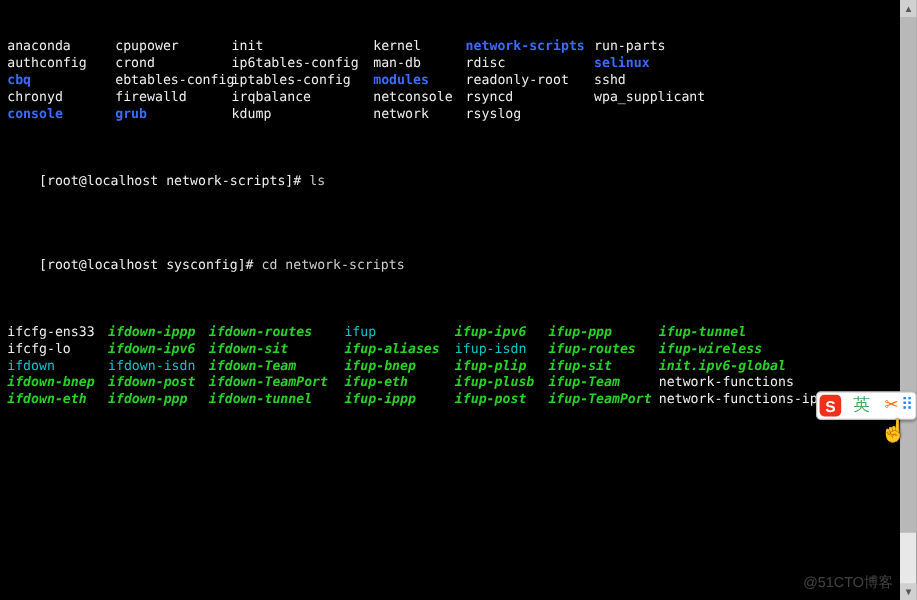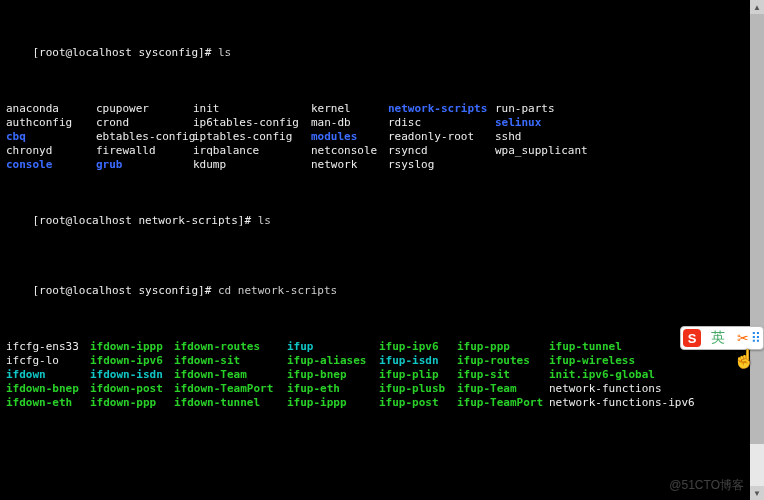--- a/index.html
+++ b/index.html
@@ -46,23 +46,23 @@
   .scrollbar .arrow.up { top: 0; }
   .scrollbar .arrow.down { bottom: 0; }
   .scrollbar .thumb {
     position: absolute;
     width: 14px;
     top: 14px;
     height: 430px;
     background: #b8b8b8;
   }
   .p-white  { color: #eee; }
-  .p-green  { color: #28d028; font-weight: bold; }
+  .p-green  { color: #28d028; font-weight: bold; font-style: italic; }
   .p-blue   { color: #3b6bff; font-weight: bold; }
-  .p-cyan   { color: #10c5c5; font-weight: bold; }
+  .p-cyan   { color: #10c5c5; font-weight: normal; }
   .row { display: block; white-space: pre; }
   .cell { display: inline-block; }
   .prompt { color: #eee; }
 
   
   .ime {
     position: absolute;
     right: 0;
     top: 326px;
     width: 82px;
@@ -96,23 +96,20 @@
     right: 20px;
     bottom: 6px;
     color: rgba(255,255,255,.25);
     font: 12px sans-serif;
   }
 </style>
 </head>
 <body>
 
 <div class="terminal">
-  <span class="row">
-    <span class="prompt">[root@localhost sysconfig]# </span><span>ls</span>
-  </span>
   <div id="ls1"><span class="row"><span class="cell p-white" style="width: 90px;">anaconda</span><span class="cell p-white" style="width: 97px;">cpupower</span><span class="cell p-white" style="width: 118px;">init</span><span class="cell p-white" style="width: 77px;">kernel</span><span class="cell p-blue" style="width: 107px;">network-scripts</span><span class="cell p-white" style="width: 200px;">run-parts</span></span><span class="row"><span class="cell p-white" style="width: 90px;">authconfig</span><span class="cell p-white" style="width: 97px;">crond</span><span class="cell p-white" style="width: 118px;">ip6tables-config</span><span class="cell p-white" style="width: 77px;">man-db</span><span class="cell p-white" style="width: 107px;">rdisc</span><span class="cell p-blue" style="width: 200px;">selinux</span></span><span class="row"><span class="cell p-blue" style="width: 90px;">cbq</span><span class="cell p-white" style="width: 97px;">ebtables-config</span><span class="cell p-white" style="width: 118px;">iptables-config</span><span class="cell p-blue" style="width: 77px;">modules</span><span class="cell p-white" style="width: 107px;">readonly-root</span><span class="cell p-white" style="width: 200px;">sshd</span></span><span class="row"><span class="cell p-white" style="width: 90px;">chronyd</span><span class="cell p-white" style="width: 97px;">firewalld</span><span class="cell p-white" style="width: 118px;">irqbalance</span><span class="cell p-white" style="width: 77px;">netconsole</span><span class="cell p-white" style="width: 107px;">rsyncd</span><span class="cell p-white" style="width: 200px;">wpa_supplicant</span></span><span class="row"><span class="cell p-blue" style="width: 90px;">console</span><span class="cell p-blue" style="width: 97px;">grub</span><span class="cell p-white" style="width: 118px;">kdump</span><span class="cell p-white" style="width: 77px;">network</span><span class="cell p-white" style="width: 107px;">rsyslog</span><span class="cell p-white" style="width: 200px;"></span></span></div>
   <span class="row">
     <span class="prompt">[root@localhost network-scripts]# </span><span>ls</span>
   </span>
   <span class="row">
     <span class="prompt">[root@localhost sysconfig]# </span><span>cd network-scripts</span>
   </span>
   <div id="ls2"><span class="row"><span class="cell p-white" style="width: 84px;">ifcfg-ens33</span><span class="cell p-green" style="width: 84px;">ifdown-ippp</span><span class="cell p-green" style="width: 113px;">ifdown-routes</span><span class="cell p-cyan" style="width: 92px;">ifup</span><span class="cell p-green" style="width: 78px;">ifup-ipv6</span><span class="cell p-green" style="width: 92px;">ifup-ppp</span><span class="cell p-green" style="width: 163px;">ifup-tunnel</span></span><span class="row"><span class="cell p-white" style="width: 84px;">ifcfg-lo</span><span class="cell p-green" style="width: 84px;">ifdown-ipv6</span><span class="cell p-green" style="width: 113px;">ifdown-sit</span><span class="cell p-green" style="width: 92px;">ifup-aliases</span><span class="cell p-cyan" style="width: 78px;">ifup-isdn</span><span class="cell p-green" style="width: 92px;">ifup-routes</span><span class="cell p-green" style="width: 163px;">ifup-wireless</span></span><span class="row"><span class="cell p-cyan" style="width: 84px;">ifdown</span><span class="cell p-cyan" style="width: 84px;">ifdown-isdn</span><span class="cell p-green" style="width: 113px;">ifdown-Team</span><span class="cell p-green" style="width: 92px;">ifup-bnep</span><span class="cell p-green" style="width: 78px;">ifup-plip</span><span class="cell p-green" style="width: 92px;">ifup-sit</span><span class="cell p-green" style="width: 163px;">init.ipv6-global</span></span><span class="row"><span class="cell p-green" style="width: 84px;">ifdown-bnep</span><span class="cell p-green" style="width: 84px;">ifdown-post</span><span class="cell p-green" style="width: 113px;">ifdown-TeamPort</span><span class="cell p-green" style="width: 92px;">ifup-eth</span><span class="cell p-green" style="width: 78px;">ifup-plusb</span><span class="cell p-green" style="width: 92px;">ifup-Team</span><span class="cell p-white" style="width: 163px;">network-functions</span></span><span class="row"><span class="cell p-green" style="width: 84px;">ifdown-eth</span><span class="cell p-green" style="width: 84px;">ifdown-ppp</span><span class="cell p-green" style="width: 113px;">ifdown-tunnel</span><span class="cell p-green" style="width: 92px;">ifup-ippp</span><span class="cell p-green" style="width: 78px;">ifup-post</span><span class="cell p-green" style="width: 92px;">ifup-TeamPort</span><span class="cell p-white" style="width: 163px;">network-functions-ipv6</span></span></div>
   
   

